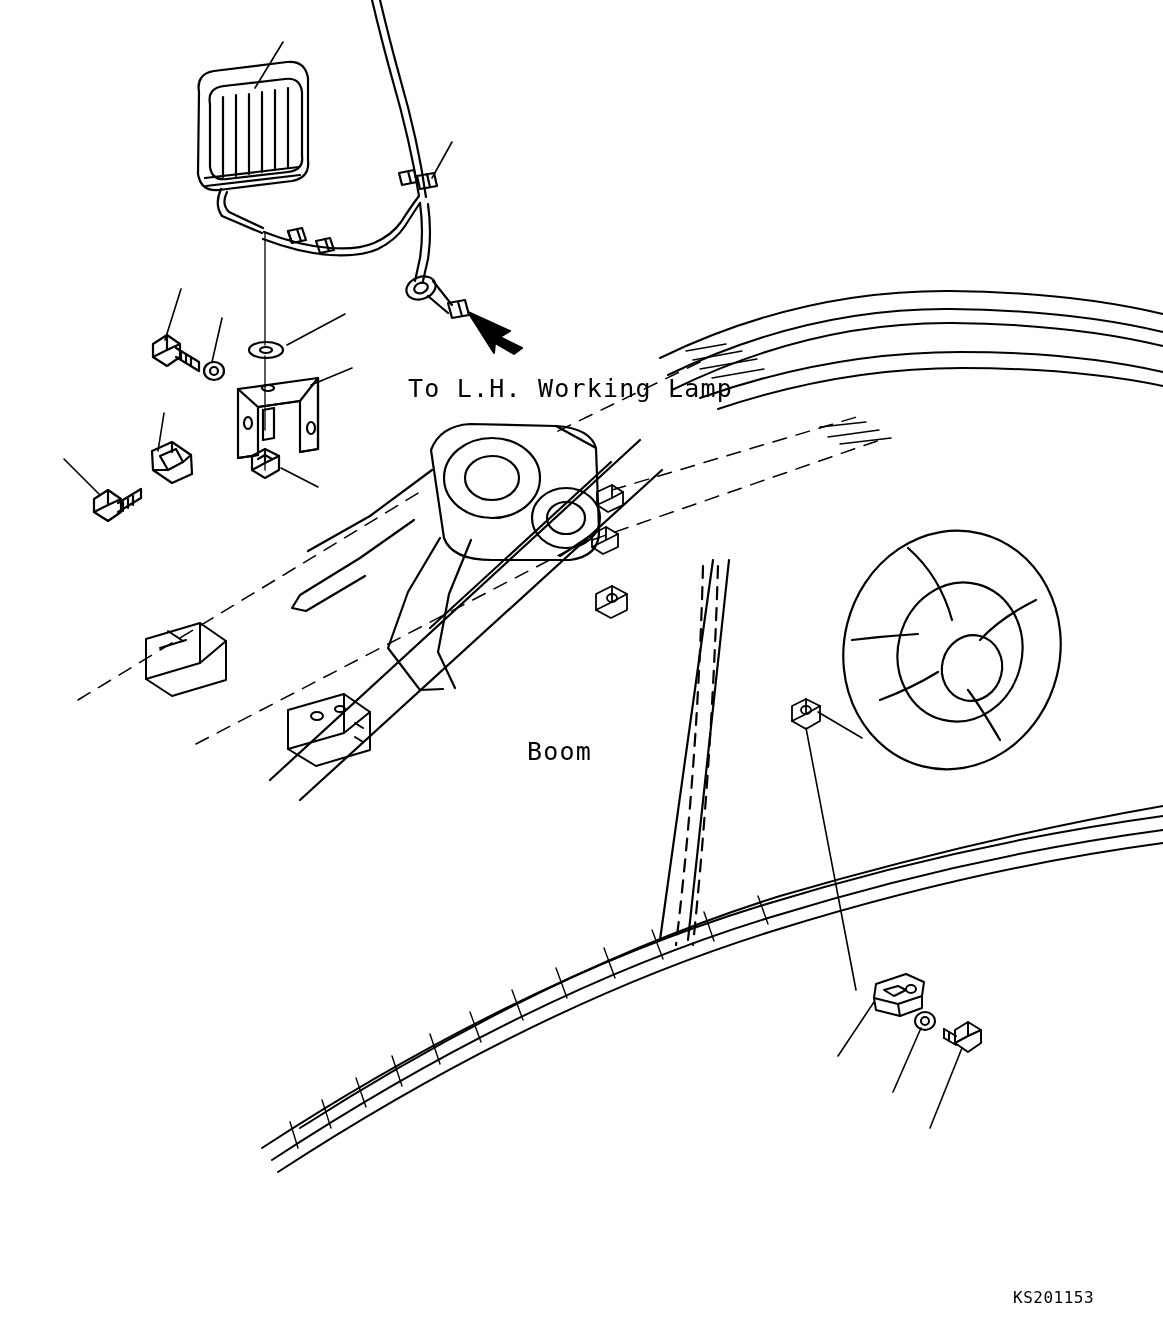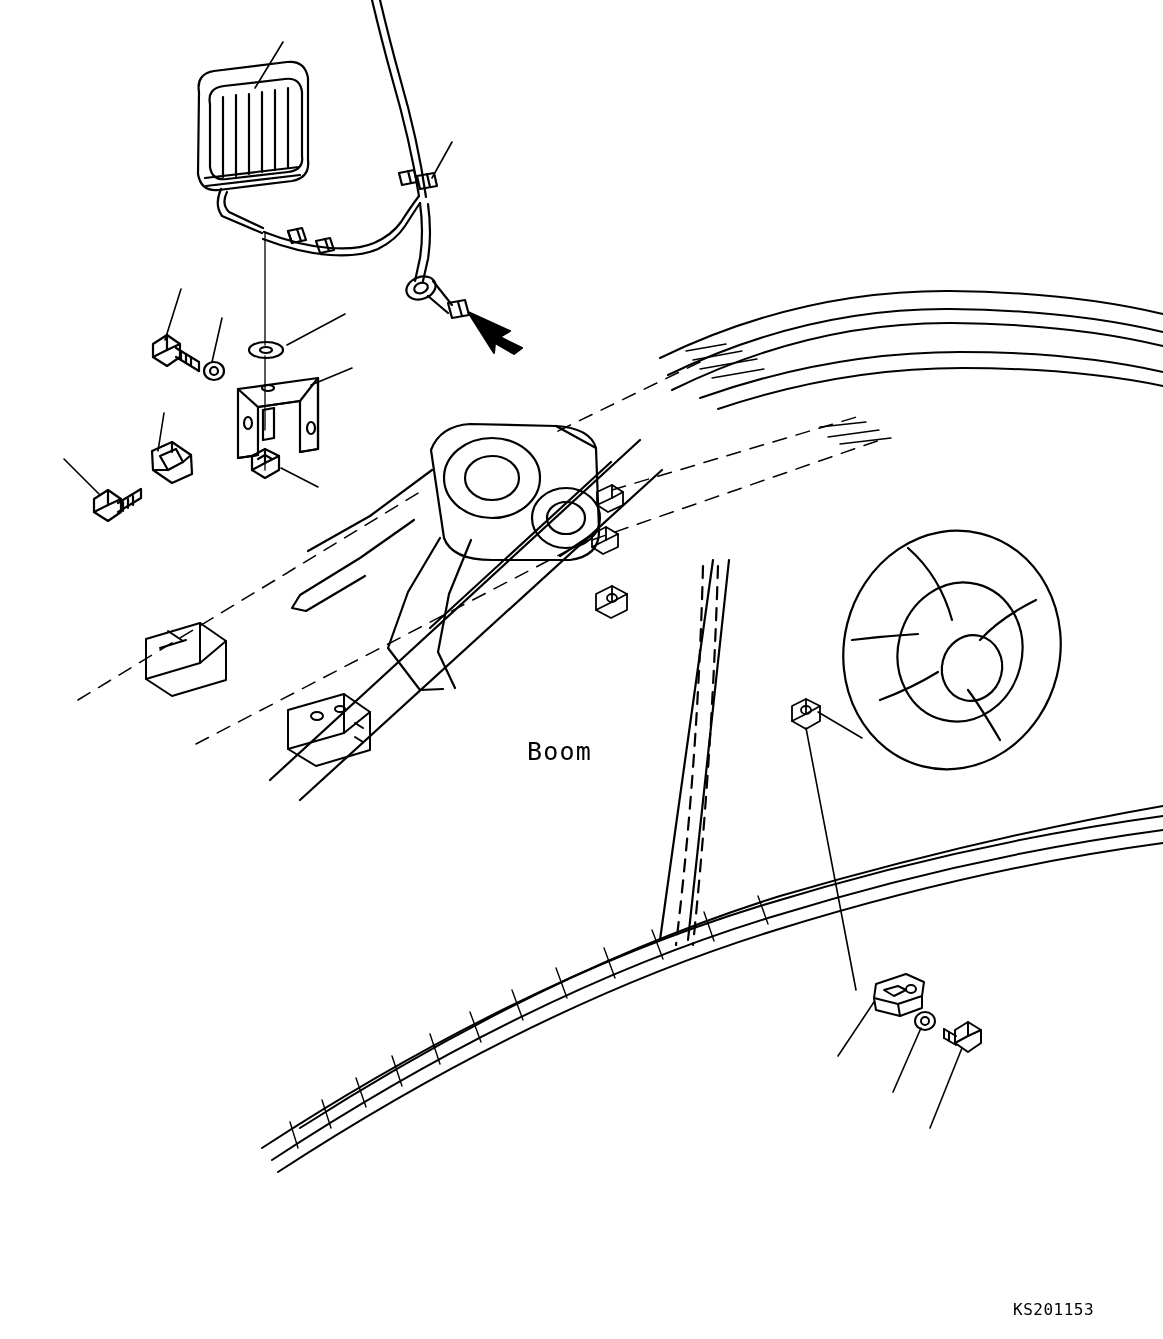--- a/index.html
+++ b/index.html
@@ -38,21 +38,20 @@
     left: 527px;
     top: 737px;
     font-size: 25px;
     letter-spacing: 1.2px;
   }
   .lbl-code {
     left: 1013px;
     top: 1288px;
     font-size: 16px;
     letter-spacing: 0.5px;
-    margin-top: 12px;
   }
 </style>
 </head>
 <body>
 
 <div id="sheet">
 
   <svg width="1163" height="1339" viewBox="0 0 1163 1339">
     <g fill="none" stroke="#000000" stroke-width="2.2" stroke-linejoin="round" stroke-linecap="round">
 
@@ -349,18 +348,19 @@
 
       <g stroke-width="1.6">
         <path d="M874 1002 L838 1056"></path>
         <path d="M921 1028 L893 1092"></path>
         <path d="M962 1048 L930 1128"></path>
       </g>
 
     </g>
   </svg>
 
+  <div class="lbl lbl-lamp">To L.H. Working Lamp</div>
 
   <div class="lbl lbl-boom">Boom</div>
 
   <div class="lbl lbl-code">KS201153</div>
 
 </div>
 
 </body></html>

